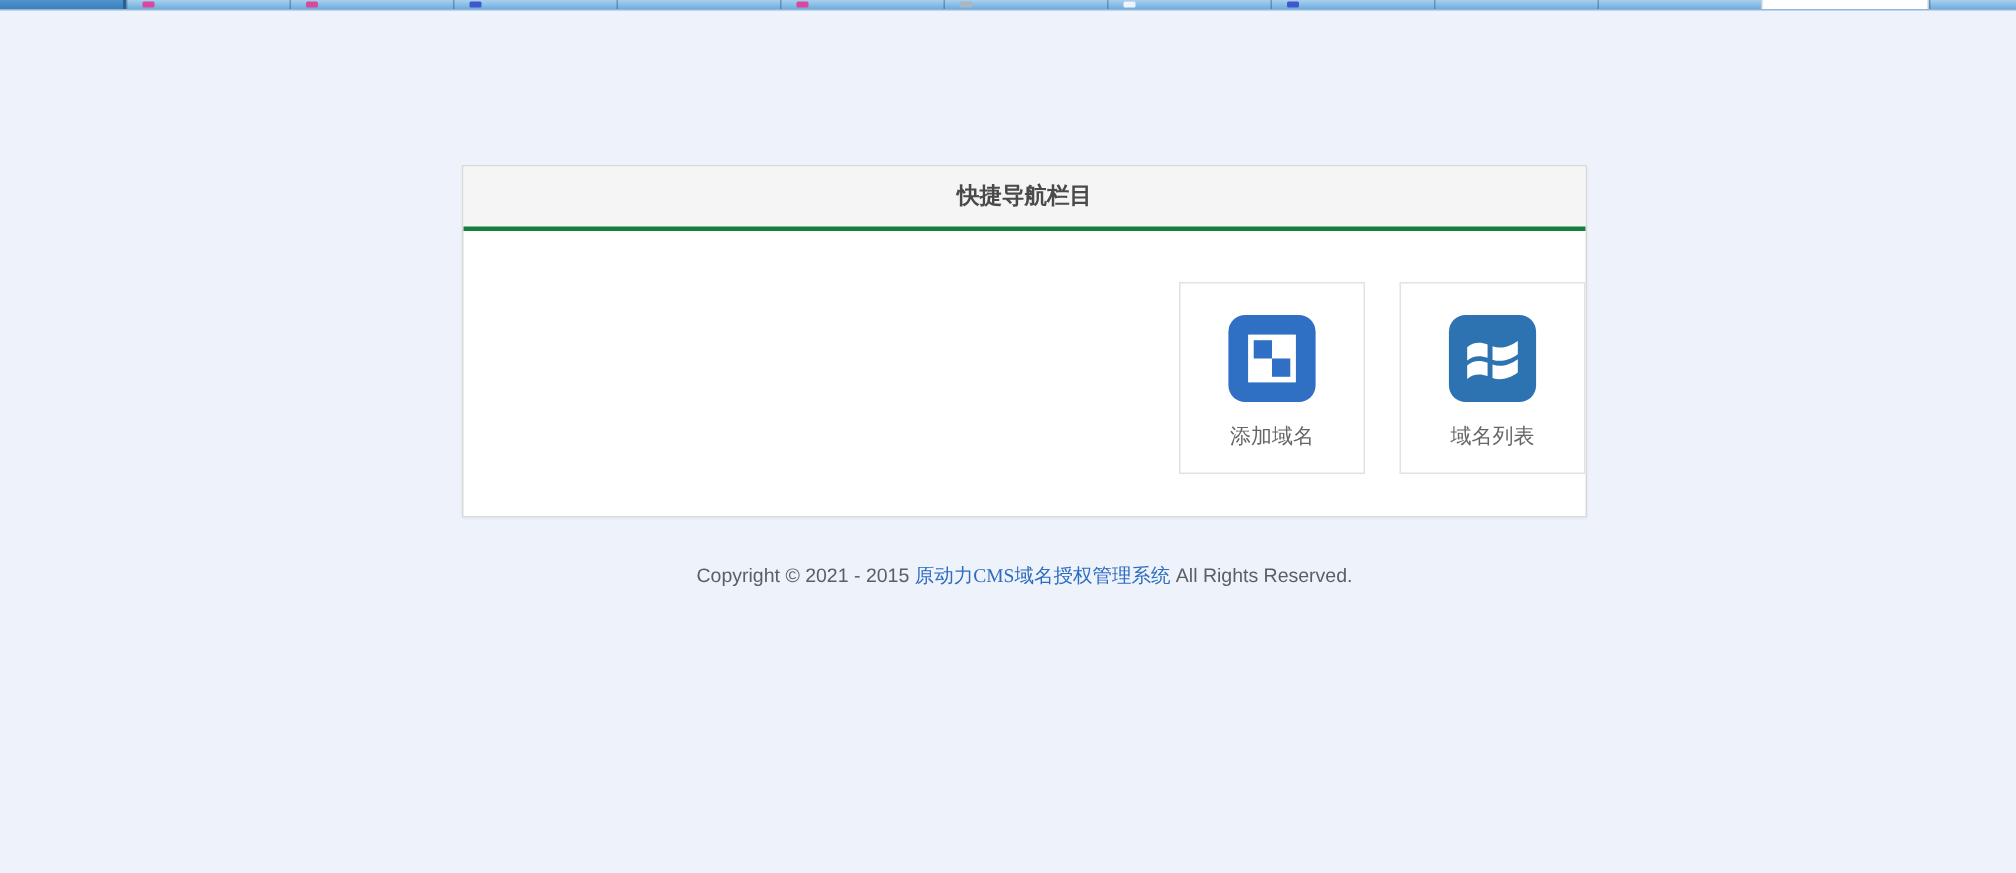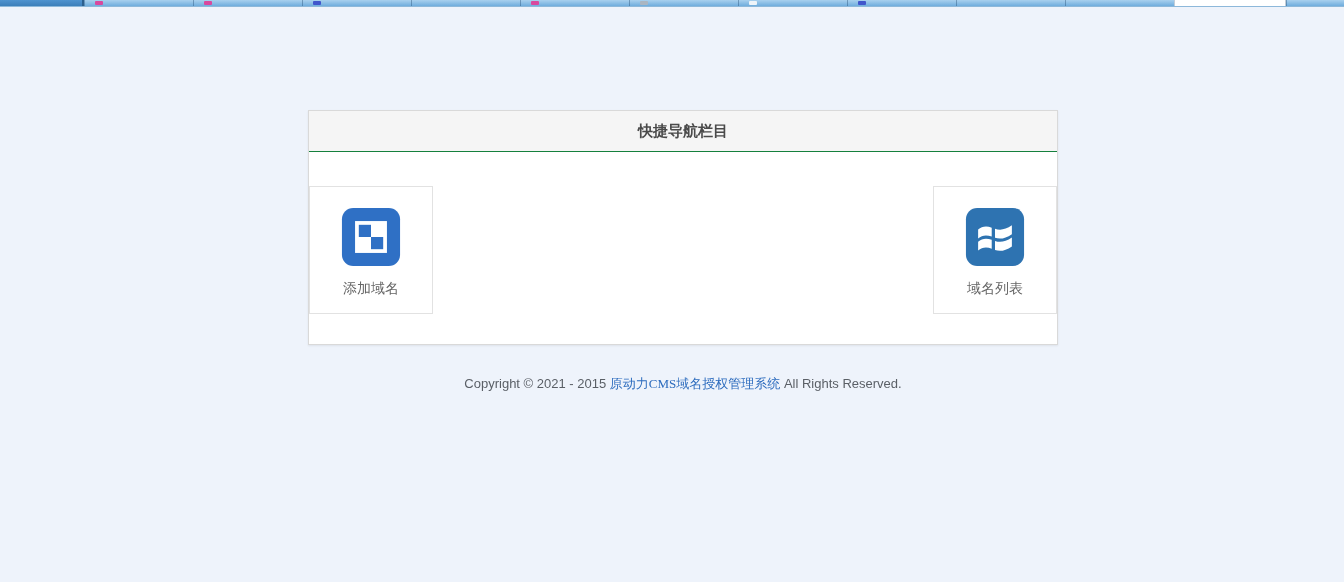--- a/index.html
+++ b/index.html
@@ -33,25 +33,25 @@
   }
 
   
   .panel{
     position:absolute;left:308px;top:110px;width:750px;height:235px;
     background:#ffffff;border:1px solid #d9d9d9;box-sizing:border-box;
     box-shadow:0 1px 2px rgba(0,0,0,.07);
   }
   .panel-header{
     height:40px;line-height:40px;text-align:center;
-    background:#f5f5f5;border-bottom:1px solid #15803d;
+    background:#f5f5f5;border-bottom:3px solid #15803d;
     font-size:15px;font-weight:bold;color:#4a4a4a;
   }
   .panel-body{
-    display:flex;justify-content:space-between;gap:23px;padding-top:34px;
+    display:flex;justify-content:flex-end;gap:23px;padding-top:34px;
   }
   .nav-card{
     width:124px;height:128px;background:#ffffff;border:1px solid #e2e2e2;
     box-sizing:border-box;text-align:center;cursor:pointer;
   }
   .nav-card .icon-wrap{width:60px;height:60px;margin:20px auto 0;}
   .nav-card .icon-wrap svg{display:block;width:60px;height:60px;}
   .nav-label{margin-top:13px;font-size:14px;color:#666666;}
 
   

